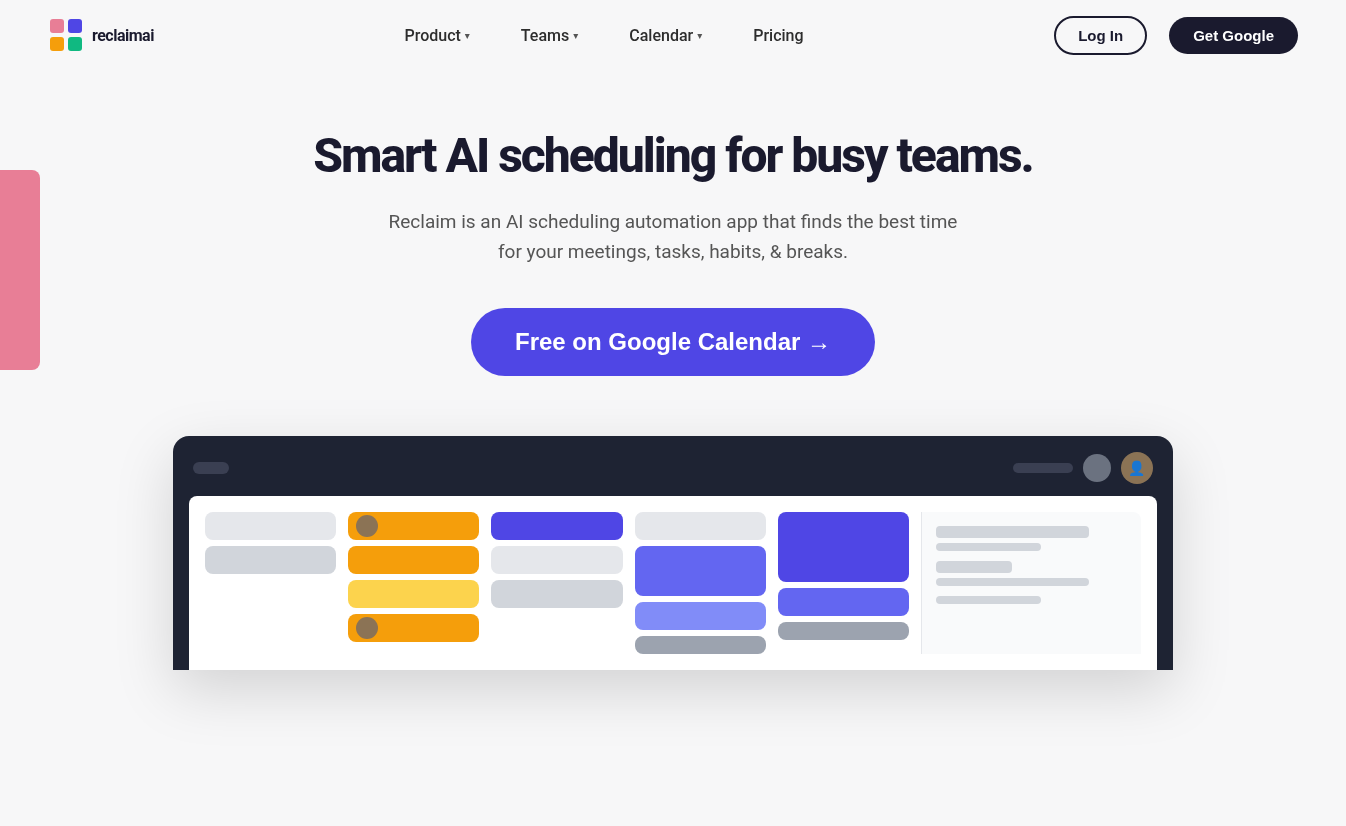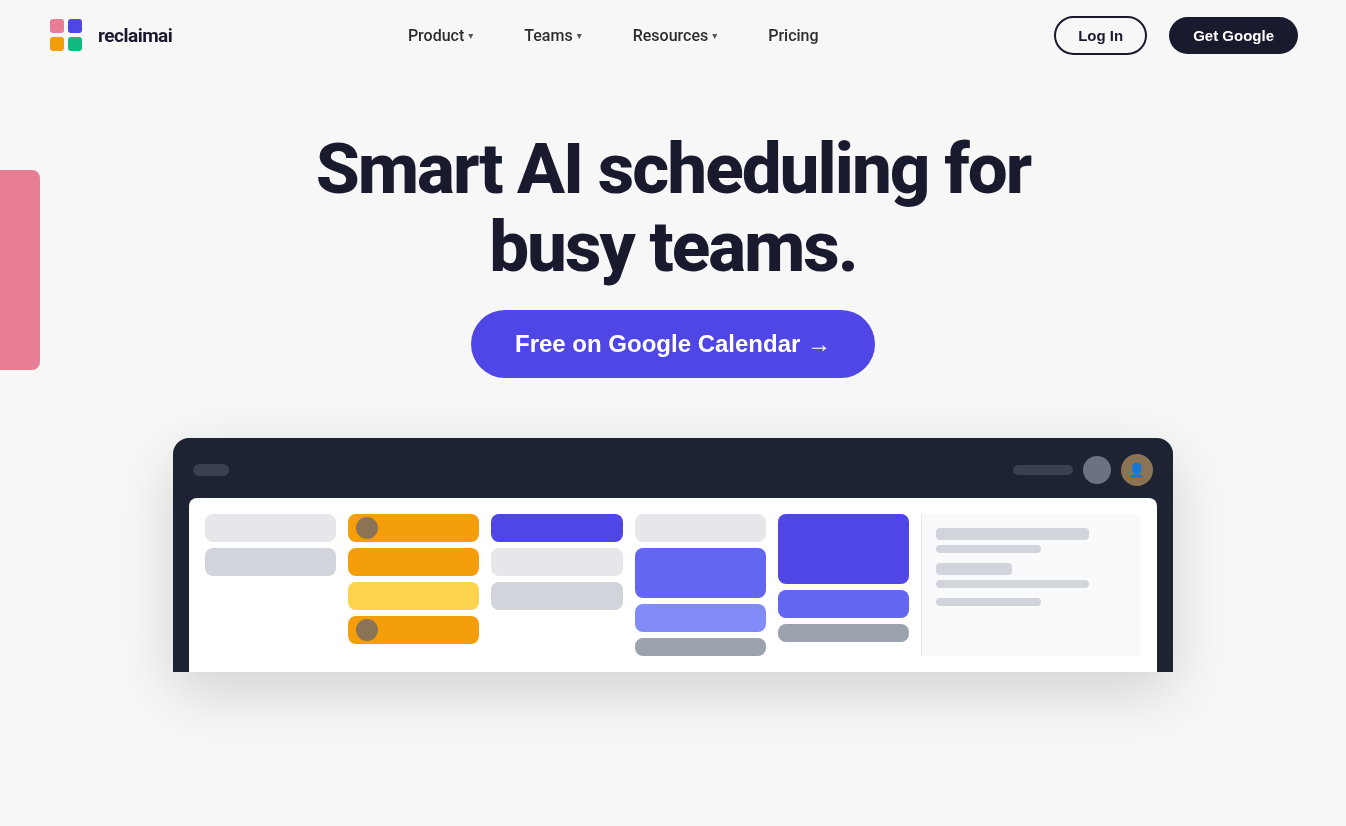--- a/index.html
+++ b/index.html
@@ -34,25 +34,24 @@
       text-decoration: none;
       cursor: pointer;
     }
 
     .logo-icon {
       width: 36px;
       height: 36px;
     }
 
     .logo-text {
-      font-size: 19px;
+      font-size: 16px;
       font-weight: 700;
       color: #1a1a2e;
       letter-spacing: -0.5px;
-      margin-left: 6px;
     }
 
     .nav-links {
       display: flex;
       align-items: center;
       gap: 23px;
     }
 
     .nav-link {
       display: flex;
@@ -118,21 +117,21 @@
       position: absolute;
       left: 0;
       top: 100px;
       width: 40px;
       height: 200px;
       background: #e87e96;
       border-radius: 0 8px 8px 0;
     }
 
     .hero-title {
-      font-size: 71px;
+      font-size: 48px;
       font-weight: 800;
       color: #1a1a2e;
       line-height: 1.1;
       letter-spacing: -2px;
       max-width: 760px;
       margin-bottom: 24px;
     }
 
     .hero-subtitle {
       font-size: 19px;
@@ -313,38 +312,39 @@
   <div class="nav-links">
     <div class="nav-link">
       <span>Product</span>
       <span class="chevron-down">▾</span>
     </div>
     <div class="nav-link">
       <span>Teams</span>
       <span class="chevron-down">▾</span>
     </div>
     <div class="nav-link">
-      <span>Resources</span>
+      <span>Calendar</span>
       <span class="chevron-down">▾</span>
     </div>
     <div class="nav-link">
       <span>Pricing</span>
     </div>
   </div>
 
   <div class="nav-actions">
     <button class="btn-login">Log In</button>
     <button class="btn-get-started">Get Google</button>
   </div>
 </nav>
 
 <section class="hero">
   <div class="pink-bar"></div>
 
   <h1 class="hero-title">Smart AI scheduling for busy teams.</h1>
+  <p class="hero-subtitle">Reclaim is an AI scheduling automation app that finds the best time for your meetings, tasks, habits, &amp; breaks.</p>
 
   <button class="btn-cta">Free on Google Calendar →</button>
 
   <div class="mockup-wrapper">
     <div class="mockup-container">
       <div class="mockup-titlebar">
         <div class="mockup-tab"></div>
         <div class="mockup-controls">
           <div class="mockup-pill"></div>
           <div class="mockup-dot"></div>

